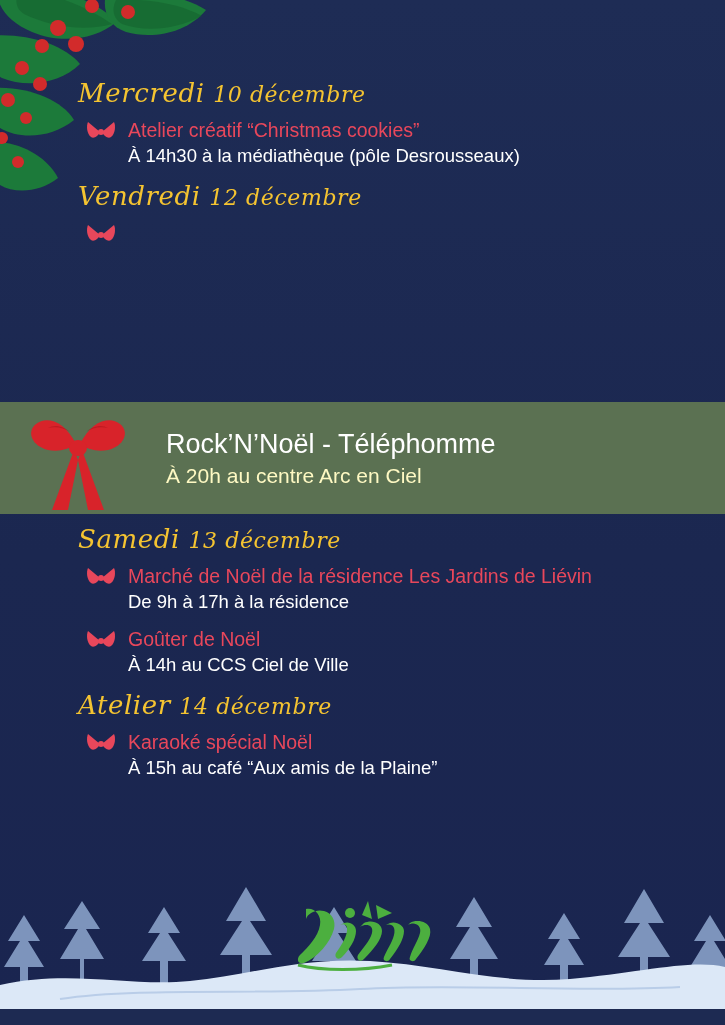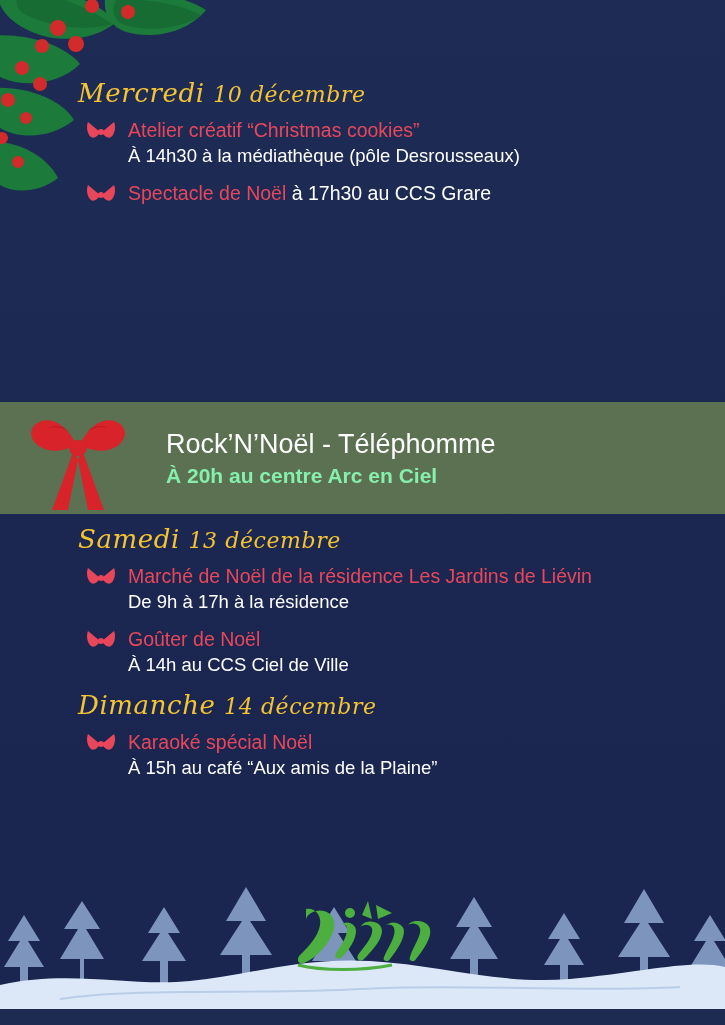--- a/index.html
+++ b/index.html
@@ -97,24 +97,23 @@
   }
   .highlight-text {
     padding-left: 18px;
   }
   .highlight-title {
     color: #ffffff;
     font-size: 27px;
     line-height: 34px;
   }
   .highlight-sub {
-    color: #86efac;
+    color: #fef9c3;
     font-size: 21px;
     line-height: 29px;
-    font-weight: bold;
   }
 
   
   .scene {
     position: absolute;
     left: 0;
     bottom: 0;
     width: 725px;
     height: 200px;
     pointer-events: none;
@@ -173,29 +172,32 @@
             <path d="M16 12 L28 2 C30 6 29 14 25 17 C22 19 18 16 16 12 Z"></path>
             <circle cx="15" cy="12" r="3"></circle>
           </g>
         </svg>
         <div class="event-title">Atelier créatif “Christmas cookies”</div>
         <div class="event-sub">À 14h30 à la médiathèque (pôle Desrousseaux)</div>
       </div>
     </div>
 
     <div class="group">
-      <div class="event">
-        <svg class="bow-icon" viewBox="0 0 30 24">
-          <g fill="#e8475b">
-            <path d="M14 12 L2 2 C0 6 1 14 5 17 C8 19 12 16 14 12 Z"></path>
-            <path d="M16 12 L28 2 C30 6 29 14 25 17 C22 19 18 16 16 12 Z"></path>
-            <circle cx="15" cy="12" r="3"></circle>
-          </g>
-        </svg>
-        <div class="event-title"><span>Spectacle de Noël</span><span class="plain"> à 17h30 au CCS Grare</span></div>
+      <div class="day-heading">
+        <span class="dayname">Vendredi</span>
+        <span class="month">12 décembre</span>
+      </div>
+      <div class="event">
+        <svg class="bow-icon" viewBox="0 0 30 24">
+          <g fill="#e8475b">
+            <path d="M14 12 L2 2 C0 6 1 14 5 17 C8 19 12 16 14 12 Z"></path>
+            <path d="M16 12 L28 2 C30 6 29 14 25 17 C22 19 18 16 16 12 Z"></path>
+            <circle cx="15" cy="12" r="3"></circle>
+          </g>
+        </svg>
       </div>
     </div>
 
   </div>
 
   <div class="highlight" style="top:402px;">
     <div class="ribbon">
       <svg viewBox="0 0 140 112" width="140" height="112">
         <g fill="#d8232a">
           <path d="M68 42 C56 18 38 14 28 22 C18 30 24 44 40 48 C50 50 60 48 68 42 Z"></path>
@@ -241,21 +243,21 @@
             <circle cx="15" cy="12" r="3"></circle>
           </g>
         </svg>
         <div class="event-title">Goûter de Noël</div>
         <div class="event-sub">À 14h au CCS Ciel de Ville</div>
       </div>
     </div>
 
     <div class="group">
       <div class="day-heading">
-        <span class="dayname">Dimanche</span>
+        <span class="dayname">Atelier</span>
         <span class="month">14 décembre</span>
       </div>
       <div class="event">
         <svg class="bow-icon" viewBox="0 0 30 24">
           <g fill="#e8475b">
             <path d="M14 12 L2 2 C0 6 1 14 5 17 C8 19 12 16 14 12 Z"></path>
             <path d="M16 12 L28 2 C30 6 29 14 25 17 C22 19 18 16 16 12 Z"></path>
             <circle cx="15" cy="12" r="3"></circle>
           </g>
         </svg>

